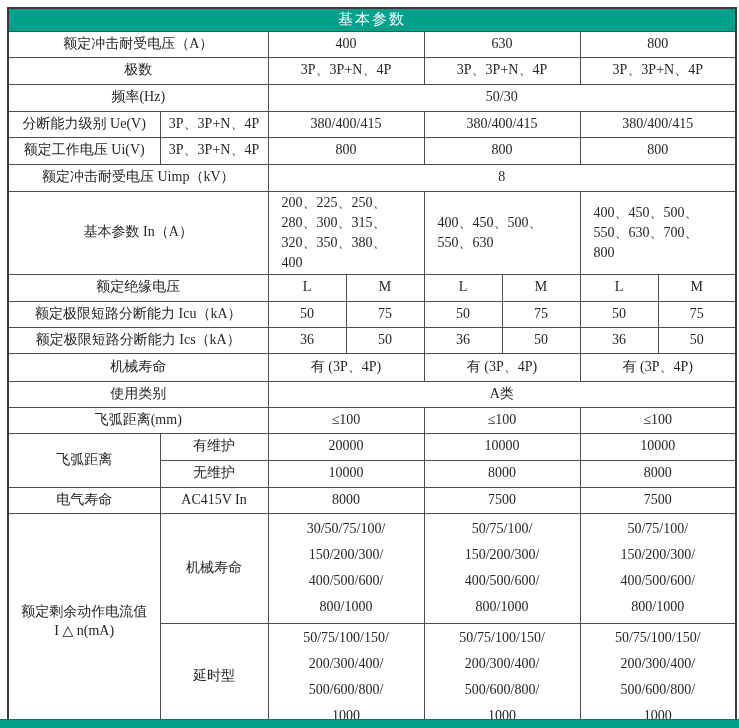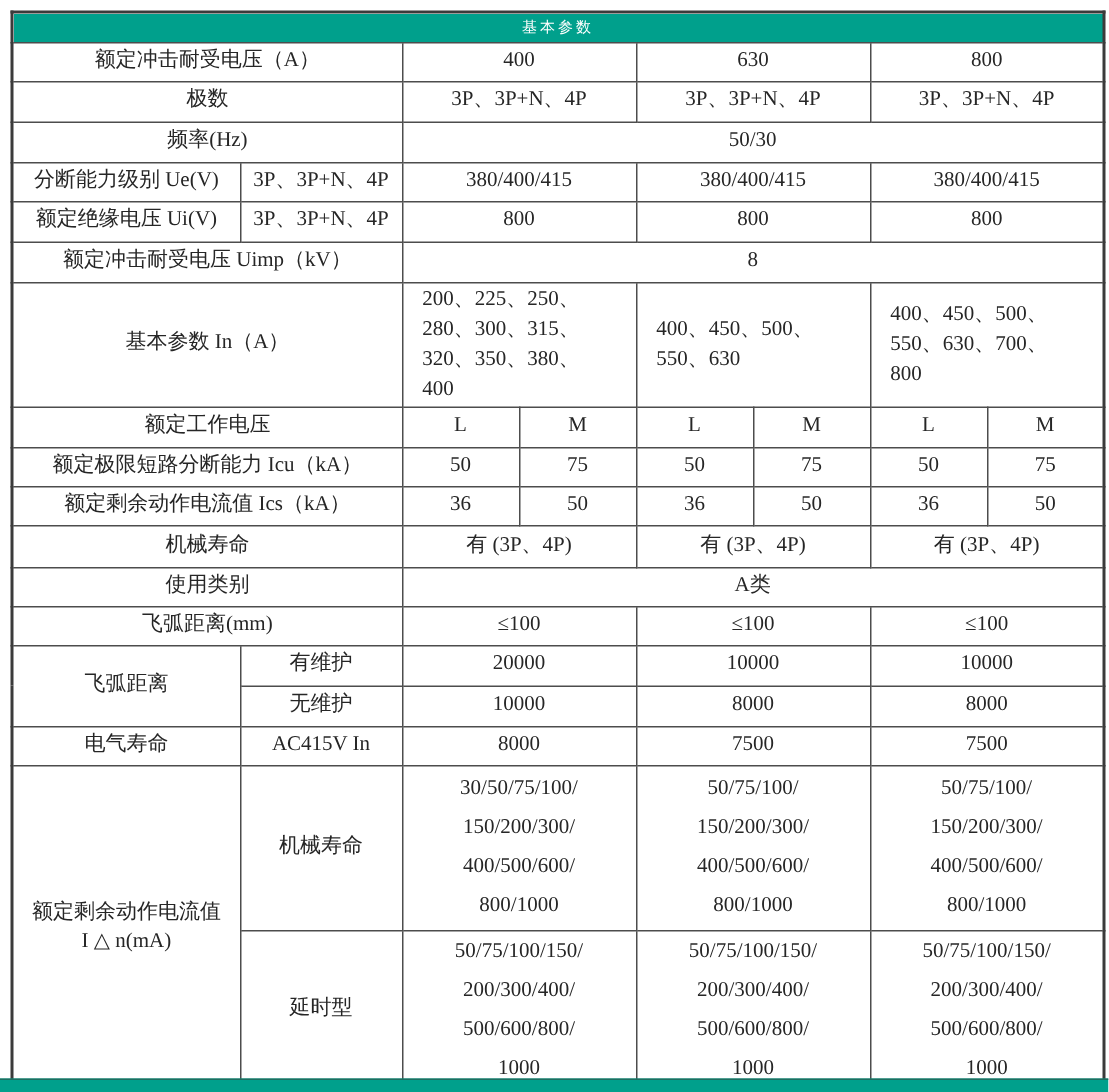--- a/index.html
+++ b/index.html
@@ -16,21 +16,21 @@
     border:2px solid #3b3b3b;
   }
   td {
     border:1px solid var(--border);
     text-align:center; vertical-align:middle;
     font-size:14px; line-height:1.3;
     padding:1px 2px; overflow:hidden;
   }
   td.hdr {
     background:var(--green); color:#ffffff;
-    font-size:10px; letter-spacing:2px;text-align:center;
+    font-size:15px; letter-spacing:2px;text-align:center;
   }
   .ml { white-space:pre-line; }
   .left { text-align:left; padding-left:13px; }
   .lh20 { line-height:20px; }
   .lh27 { line-height:26px; }
   .greenbar {
     position:absolute; left:0; bottom:0; width:739px; height:8px;
     background:var(--green); border-top:1px solid #1e6e60;
   }
 </style>
@@ -75,21 +75,21 @@
 
   <tr style="height:26px">
     <td>分断能力级别 Ue(V)</td>
     <td>3P、3P+N、4P</td>
     <td colspan="2">380/400/415</td>
     <td colspan="2">380/400/415</td>
     <td colspan="2">380/400/415</td>
   </tr>
 
   <tr style="height:27px">
-    <td>额定绝缘电压 Ui(V)</td>
+    <td>额定工作电压 Ui(V)</td>
     <td>3P、3P+N、4P</td>
     <td colspan="2">800</td>
     <td colspan="2">800</td>
     <td colspan="2">800</td>
   </tr>
 
   <tr style="height:27px">
     <td colspan="2">额定冲击耐受电压 Uimp（kV）</td>
     <td colspan="6">8</td>
   </tr>
@@ -101,41 +101,41 @@
 320、350、380、
 400</td>
     <td colspan="2" class="ml left lh20">400、450、500、
 550、630</td>
     <td colspan="2" class="ml left lh20">400、450、500、
 550、630、700、
 800</td>
   </tr>
 
   <tr style="height:27px">
-    <td colspan="2">额定工作电压</td>
+    <td colspan="2">额定绝缘电压</td>
     <td>L</td>
     <td>M</td>
     <td>L</td>
     <td>M</td>
     <td>L</td>
     <td>M</td>
   </tr>
 
   <tr style="height:26px">
     <td colspan="2">额定极限短路分断能力 Icu（kA）</td>
     <td>50</td>
     <td>75</td>
     <td>50</td>
     <td>75</td>
     <td>50</td>
     <td>75</td>
   </tr>
 
   <tr style="height:26px">
-    <td colspan="2">额定剩余动作电流值 Ics（kA）</td>
+    <td colspan="2">额定极限短路分断能力 Ics（kA）</td>
     <td>36</td>
     <td>50</td>
     <td>36</td>
     <td>50</td>
     <td>36</td>
     <td>50</td>
   </tr>
 
   <tr style="height:28px">
     <td colspan="2">机械寿命</td>

